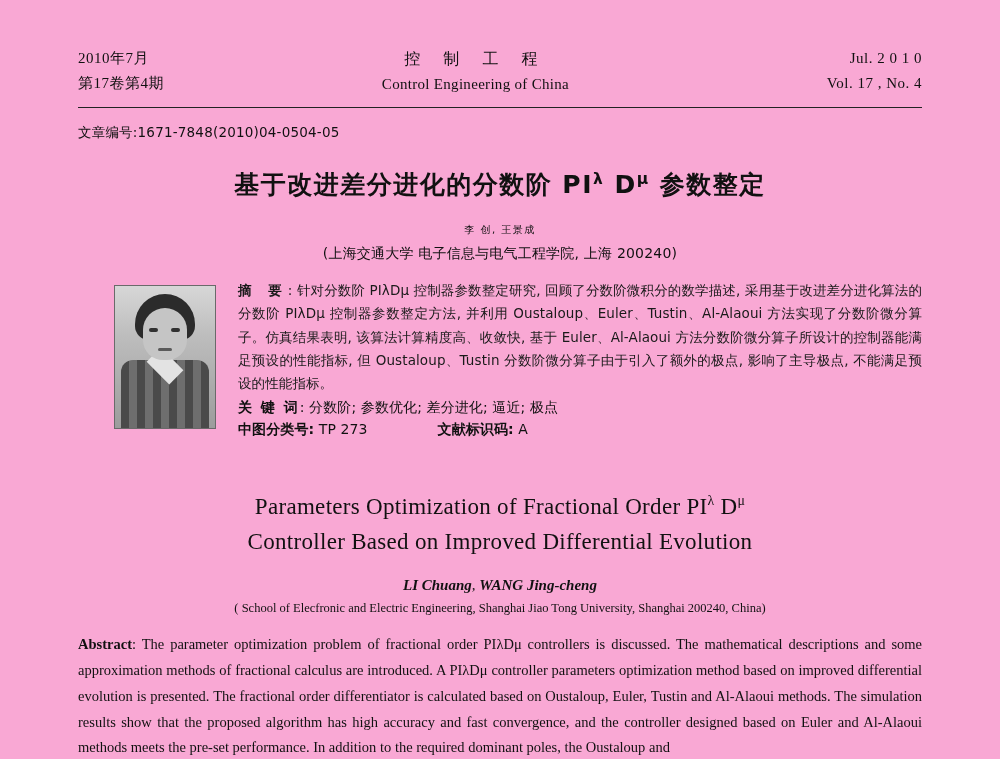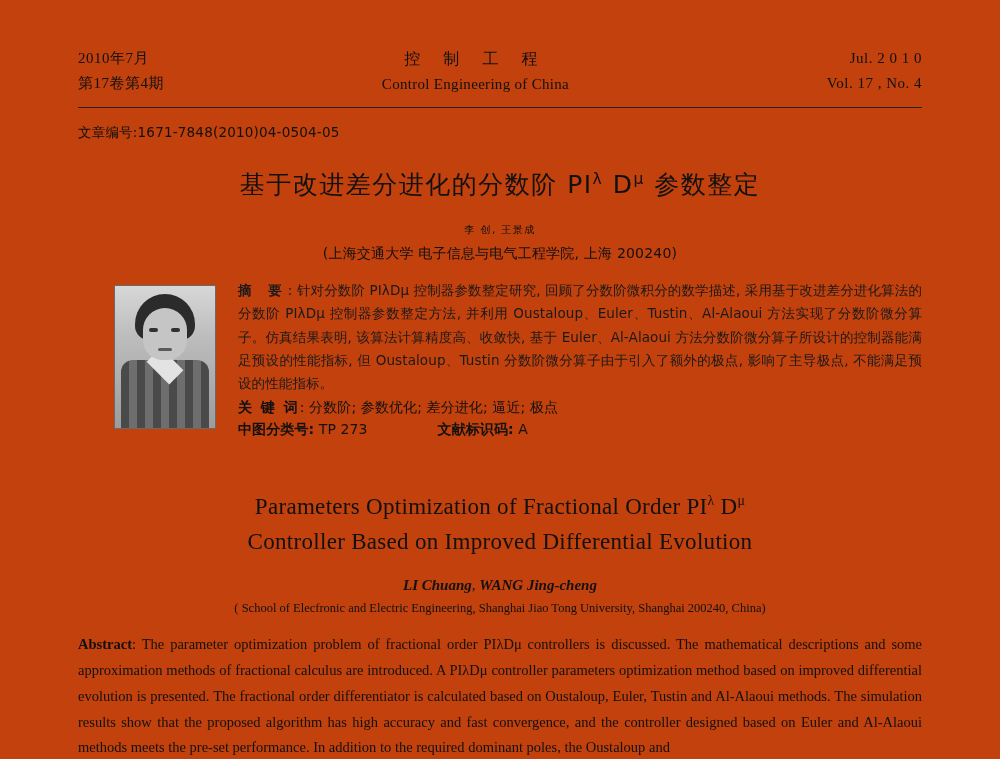--- a/index.html
+++ b/index.html
@@ -12,21 +12,21 @@
     height: 759px;
     overflow: hidden;
     font-family: "Liberation Serif", serif;
     color: #111;
     position: relative;
   }
   .page {
     position: relative;
     width: 1000px;
     height: 759px;
-    background: #c2410c;
+    background: #f9a8d4;
     padding: 0;
     box-sizing: border-box;
   }
 
   
   .runhead {
     display: flex;
     align-items: flex-start;
     justify-content: space-between;
     padding: 46px 78px 0 78px;
@@ -65,21 +65,21 @@
     font-size: 13.5px;
     font-family: "DejaVu Sans", sans-serif;
     letter-spacing: 0.2px;
   }
 
   
   .title-cn {
     margin: 26px 78px 8px 78px;
     text-align: center;
     font-size: 25px;
-    font-weight: normal;
+    font-weight: bold;
     font-family: "DejaVu Sans", sans-serif;
     letter-spacing: 1.5px;
   }
   .title-cn sup { font-size: 0.62em; vertical-align: super; }
 
   .authors-cn {
     margin: 22px 78px 0 78px;
     text-align: center;
     font-size: 10px;
     font-family: "DejaVu Sans", sans-serif;

